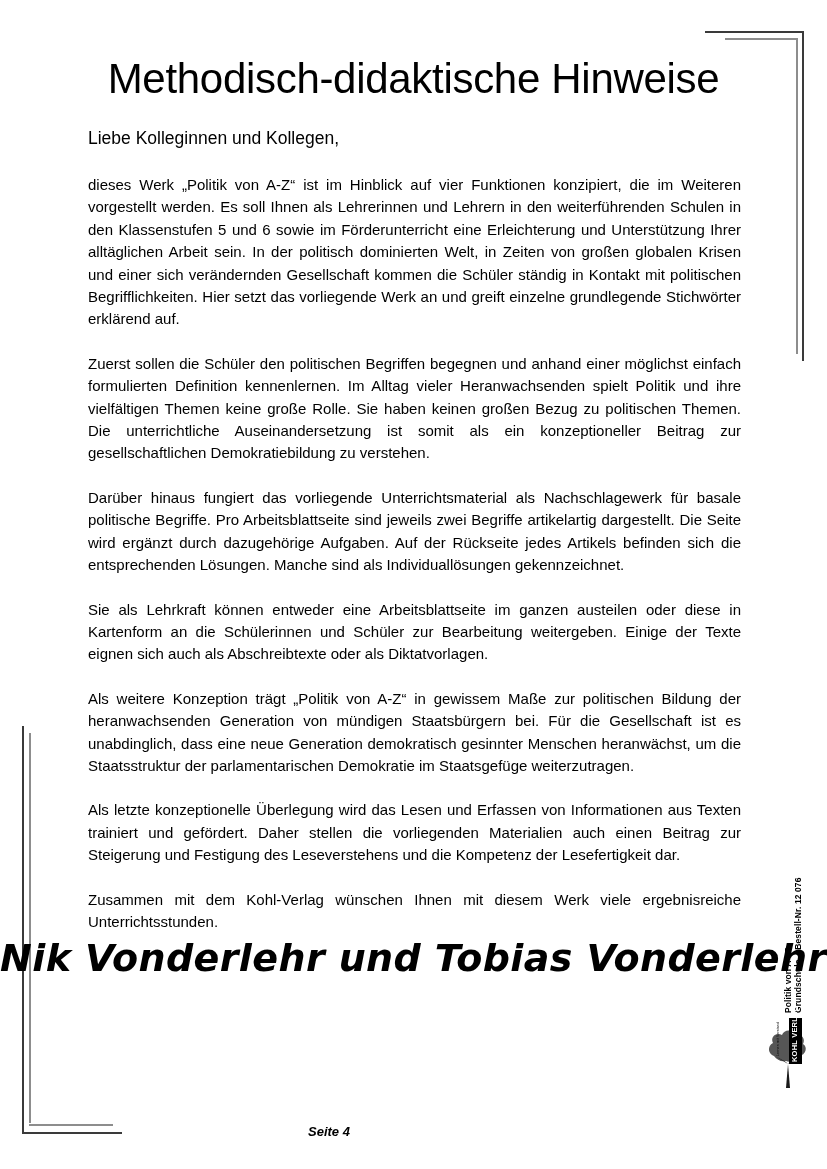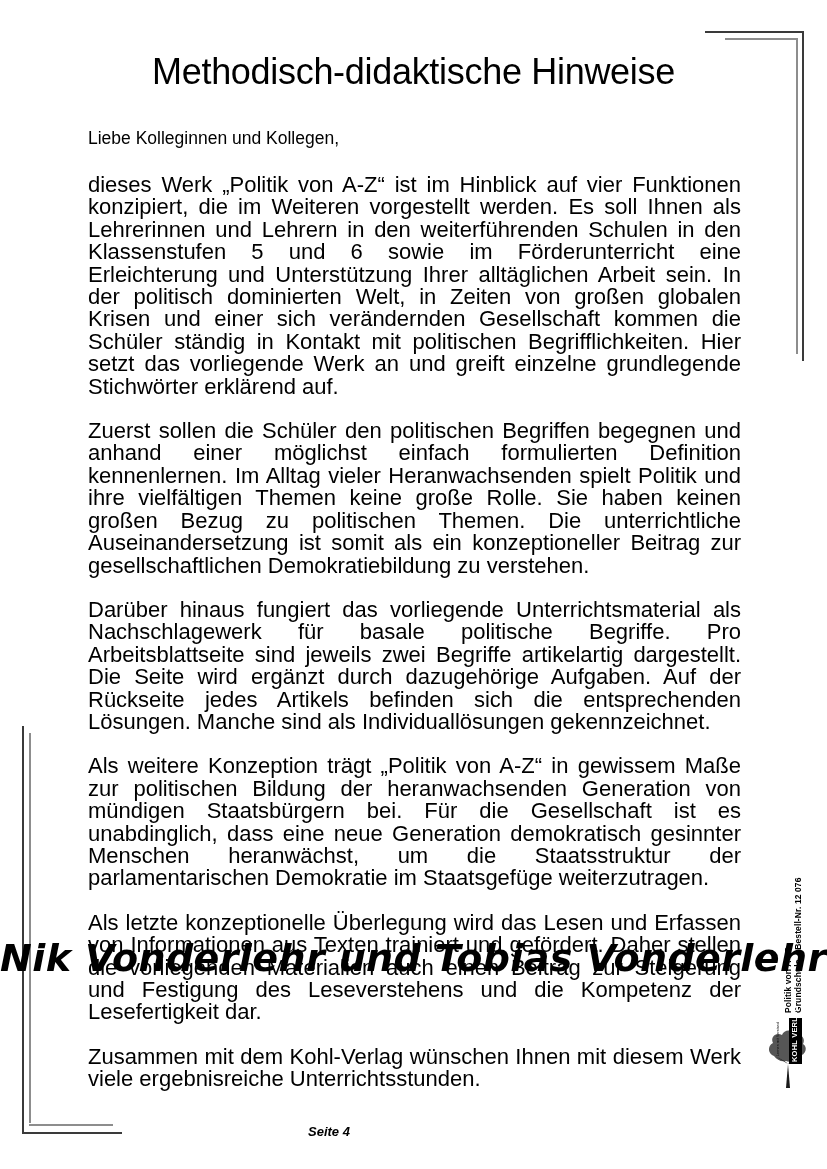--- a/index.html
+++ b/index.html
@@ -66,41 +66,41 @@
     width: 84px; height: 2px;
     background: #8d8d8d;
   }
 
   
   .page-title {
     position: absolute;
     left: 0; top: 27px;
     width: 827px;
     text-align: center;
-    font-size: 36px;
+    font-size: 42px;
     font-weight: 400;
     letter-spacing: -0.3px;
     white-space: nowrap;
   }
 
   
   .body-block {
     position: absolute;
     left: 88px;
     top: 128px;
     width: 653px;
   }
   .salutation {
     font-size: 17.5px;
     line-height: 21px;
     text-align: left;
     margin: 0 0 25px 0;
   }
   .para {
-    font-size: 22px;
+    font-size: 15px;
     line-height: 22.4px;
     text-align: justify;
     text-justify: inter-word;
     margin: 0 0 22px 0;
   }
   .para:last-child { margin-bottom: 10px; }
 
   
   .signature {
     position: absolute;
@@ -208,20 +208,21 @@
   <div class="frame-bl-h-inner"></div>
 </div>
 
 <h1 class="page-title">Methodisch-didaktische Hinweise</h1>
 
 <div class="body-block">
   <p class="salutation">Liebe Kolleginnen und Kollegen,</p>
   <p class="para">dieses Werk „Politik von A-Z“ ist im Hinblick auf vier Funktionen konzipiert, die im Weiteren vorgestellt werden. Es soll Ihnen als Lehrerinnen und Lehrern in den weiterführenden Schulen in den Klassenstufen 5 und 6 sowie im Förderunterricht eine Erleichterung und Unterstützung Ihrer alltäglichen Arbeit sein. In der politisch dominierten Welt, in Zeiten von großen globalen Krisen und einer sich verändernden Gesellschaft kommen die Schüler ständig in Kontakt mit politischen Begrifflichkeiten. Hier setzt das vorliegende Werk an und greift einzelne grundlegende Stichwörter erklärend auf.</p>
   <p class="para">Zuerst sollen die Schüler den politischen Begriffen begegnen und anhand einer möglichst einfach formulierten Definition kennenlernen. Im Alltag vieler Heranwachsenden spielt Politik und ihre vielfältigen Themen keine große Rolle. Sie haben keinen großen Bezug zu politischen Themen. Die unterrichtliche Auseinandersetzung ist somit als ein konzeptioneller Beitrag zur gesellschaftlichen Demokratiebildung zu verstehen.</p>
   <p class="para">Darüber hinaus fungiert das vorliegende Unterrichtsmaterial als Nachschlagewerk für basale politische Begriffe. Pro Arbeitsblattseite sind jeweils zwei Begriffe artikelartig dargestellt. Die Seite wird ergänzt durch dazugehörige Aufgaben. Auf der Rückseite jedes Artikels befinden sich die entsprechenden Lösungen. Manche sind als Individuallösungen gekennzeichnet.</p>
+  <p class="para">Sie als Lehrkraft können entweder eine Arbeitsblattseite im ganzen austeilen oder diese in Kartenform an die Schülerinnen und Schüler zur Bearbeitung weitergeben. Einige der Texte eignen sich auch als Abschreibtexte oder als Diktatvorlagen.</p>
   <p class="para">Als weitere Konzeption trägt „Politik von A-Z“ in gewissem Maße zur politischen Bildung der heranwachsenden Generation von mündigen Staatsbürgern bei. Für die Gesellschaft ist es unabdinglich, dass eine neue Generation demokratisch gesinnter Menschen heranwächst, um die Staatsstruktur der parlamentarischen Demokratie im Staatsgefüge weiterzutragen.</p>
   <p class="para">Als letzte konzeptionelle Überlegung wird das Lesen und Erfassen von Informationen aus Texten trainiert und gefördert. Daher stellen die vorliegenden Materialien auch einen Beitrag zur Steigerung und Festigung des Leseverstehens und die Kompetenz der Lesefertigkeit dar.</p>
   <p class="para">Zusammen mit dem Kohl-Verlag wünschen Ihnen mit diesem Werk viele ergebnisreiche Unterrichtsstunden.</p>
 </div>
 
 <div class="signature">Nik Vonderlehr und Tobias Vonderlehr</div>
 
 <div class="imprint">
   <div class="imprint-inner">
     <span class="imprint-line">Politik von A - Z</span>

